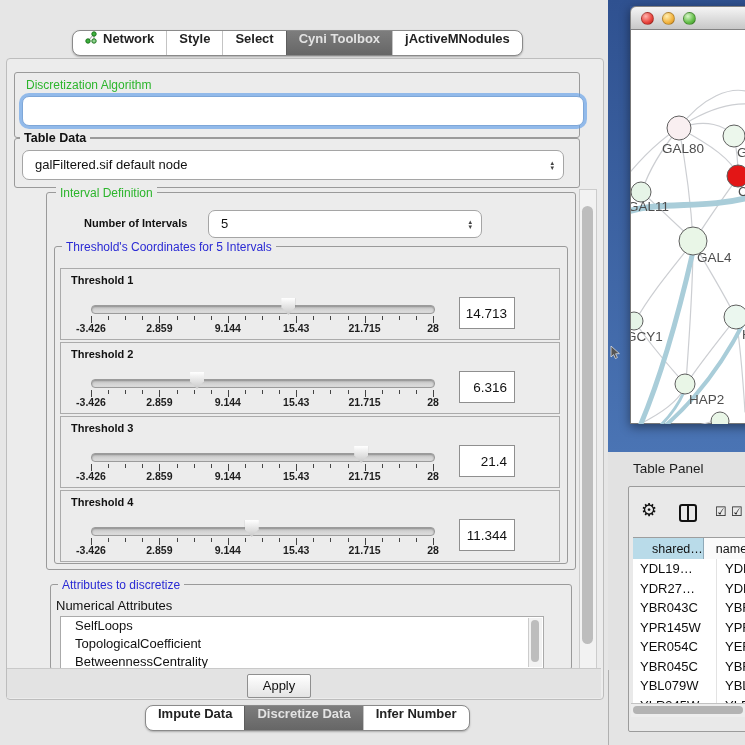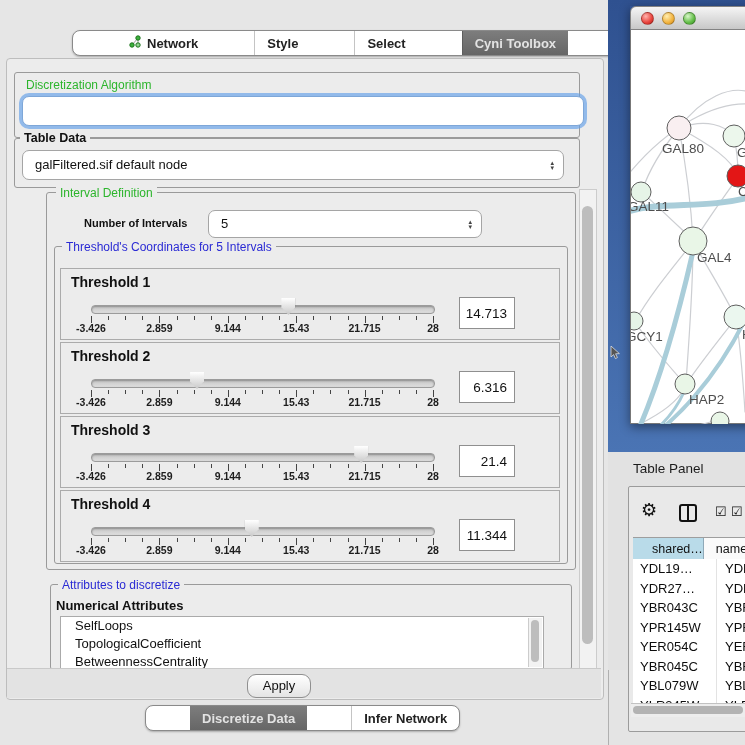--- a/index.html
+++ b/index.html
@@ -11,22 +11,22 @@
   #cp-titlebar{position:absolute;left:0;top:0;width:608px;height:24px;
       background:linear-gradient(#f4f4f4,#dddddd);border-bottom:1px solid #a8a8a8;}
   .cp-title{position:absolute;left:8px;top:4px;font-size:13px;color:#1a1a1a;}
   .float-btn{position:absolute;left:578px;top:7px;width:10px;height:9px;border:1.5px solid #222;}
   .close-btn{position:absolute;left:594px;top:3px;font-size:12px;font-weight:bold;color:#111;}
   
   .tabgroup{position:absolute;height:24px;display:flex;border:1px solid #8a8a8a;border-radius:8px;
       overflow:hidden;background:#fff;box-shadow:0 1px 2px rgba(0,0,0,.25);}
   #top-tabs{left:72px;top:30px;}
   #bottom-tabs{left:145px;top:705px;}
-  .tab{display:flex;align-items:center;gap:5px;padding:0 12px;font-size:13px;font-weight:bold;
-      color:#222;border-left:1px solid #c4c4c4;white-space:nowrap;margin-left:44px;}
+  .tab{display:flex;gap:5px;padding:0 12px;font-size:13px;font-weight:bold;
+      color:#222;border-left:1px solid #c4c4c4;white-space:nowrap;}
   .tab:first-child{border-left:none;}
   .tab.sel{background:linear-gradient(#7d7d7d,#666666);color:#e3e3e3;border-left-color:#5e5e5e;}
   
   #outer{position:absolute;left:6px;top:58px;width:596px;height:640px;background:#ececec;
       border:1px solid #bdbdbd;border-radius:4px;}
   .group{position:absolute;border:1px solid #9a9a9a;border-radius:3px;}
   .gtitle{position:absolute;background:#ececec;padding:0 4px;font-size:12px;z-index:1;white-space:nowrap;}
   .green{color:#2cb52c;}
   .blue{color:#2a2ad4;}
   .blacktitle{color:#111;font-weight:bold;font-size:12.5px;}
@@ -39,40 +39,40 @@
       box-shadow:0 0 0 3px rgba(98,160,234,.65);}
   
   #popup{position:absolute;left:13px;top:86px;width:564px;height:48px;z-index:3;
       background:rgba(255,255,255,.95);border:1px solid #cfcfcf;border-radius:2px 8px 8px 8px;
       box-shadow:2px 3px 9px rgba(0,0,0,.35);}
   #popup .hint{position:absolute;left:0;top:2px;width:100%;text-align:center;font-size:13px;color:#bbbbbb;}
   .popup-opt{position:absolute;left:2px;font-size:13.5px;color:#0a0a0a;white-space:nowrap;}
   .popup-opt.bold{font-weight:bold;}
   
   .thr-panel{position:absolute;left:60px;width:498px;height:70px;border:1px solid #ababab;}
-  .thr-label{position:absolute;left:10px;top:5px;font-size:14px;font-weight:bold;color:#111;}
+  .thr-label{position:absolute;left:10px;top:5px;font-size:11px;font-weight:bold;color:#111;}
   .track{position:absolute;left:30px;top:36px;width:342px;height:7px;border:1px solid #9b9b9b;border-radius:4px;
       background:linear-gradient(#c6c6c6,#dedede);box-shadow:inset 0 1px 2px rgba(0,0,0,.3);}
   .thumb{position:absolute;top:29px;width:14px;height:17px;background:linear-gradient(#ffffff,#c8c8c8);
       clip-path:polygon(0 0,100% 0,100% 55%,50% 100%,0 55%);filter:drop-shadow(0 0 1px #787878);}
   .tick{position:absolute;width:1px;background:#444;}
   .ticklabel{position:absolute;top:53px;font-size:10.5px;font-weight:bold;color:#1d1d1d;transform:translateX(-50%);}
   .valuebox{position:absolute;left:398px;top:28px;width:56px;height:32px;background:#fff;border:1px solid #8f8f8f;
       font-size:13.5px;color:#111;text-align:right;line-height:32px;padding-right:7px;box-sizing:border-box;}
   
   #attr-list{position:absolute;left:60px;top:616px;width:482px;height:52px;background:#fff;
       border:1px solid #aaa;overflow:hidden;}
   .attr-item{padding-left:14px;font-size:13px;line-height:18px;color:#111;white-space:nowrap;}
   .vsb{position:absolute;background:#f2f2f2;border:1px solid #ccc;}
   .vsb .vthumb{position:absolute;background:#bdbdbd;border-radius:6px;}
   
   #apply-bar{position:absolute;left:7px;top:668px;width:594px;height:29px;background:#e3e3e3;
       border-top:1px solid #c9c9c9;z-index:4;}
   #apply-btn{position:absolute;left:240px;top:5px;width:62px;height:22px;background:linear-gradient(#ffffff,#e4e4e4);
-      border:1px solid #8f8f8f;border-radius:9px;font-size:13px;text-align:center;line-height:21px;color:#111;}
+      border:1px solid #8f8f8f;border-radius:2px;font-size:13px;text-align:center;line-height:21px;color:#111;}
   
   #desktop{position:absolute;left:608px;top:0;width:137px;height:452px;
       background:linear-gradient(#2f5190,#4a74b4);}
   #netwin{position:absolute;left:630px;top:6px;width:150px;height:418px;box-shadow:0 3px 10px rgba(0,0,0,.45);}
   #net-titlebar{position:absolute;left:0;top:0;width:150px;height:24px;
       background:linear-gradient(#f5f5f5,#c7c7c7);border:1px solid #828282;border-radius:6px 6px 0 0;box-sizing:border-box;}
   .light{position:absolute;top:5px;width:13px;height:13px;border-radius:50%;border:1px solid rgba(0,0,0,.25);box-sizing:border-box;}
   .light.red{left:10px;background:radial-gradient(circle at 35% 30%,#ffb3ad,#e8433c 60%,#ae1d15);}
   .light.yellow{left:31px;background:radial-gradient(circle at 35% 30%,#ffeeb0,#f2b33f 60%,#c7851a);}
   .light.green{left:52px;background:radial-gradient(circle at 35% 30%,#d8f6c9,#62bd47 60%,#3a8f25);}
@@ -300,42 +300,45 @@
           <div class="valuebox">11.344</div>
         </div>
       </div>
 
   <div id="main-vsb" class="vsb abs">
     <div class="vthumb"></div>
   </div>
 
   <div class="group" style="left:50px;top:584px;width:520px;height:84px;"></div>
   <span class="gtitle blue" style="left:58px;top:578px;">Attributes to discretize</span>
-  <span class="abs" style="left:56px;top:598px;font-size:13px;font-weight:bold;color:#111;">Numerical Attributes</span>
+  <span class="abs" style="left:56px;top:598px;font-size:13px;font-weight:normal;color:#111;">Numerical Attributes</span>
   <div id="attr-list">
     <div id="attr-items">
           <div class="attr-item">SelfLoops</div>
           <div class="attr-item">TopologicalCoefficient</div>
           <div class="attr-item">BetweennessCentrality</div>
         </div>
     <div id="list-vsb" class="vsb">
       <div class="vthumb"></div>
     </div>
   </div>
 
   <div id="apply-bar">
     <div id="apply-btn">Apply</div>
   </div>
 
   <div id="bottom-tabs" class="tabgroup">
+        <div class="tab">
+          <span>Impute Data</span>
+        </div>
         <div class="tab sel">
           <span>Discretize Data</span>
         </div>
         <div class="tab">
-          <span>Infer Network</span>
+          <span>Infer Number</span>
         </div>
       </div>
 </div>
 
 <div id="desktop"></div>
 
 <div id="netwin">
   <div id="net-titlebar">
     <span class="light red"></span>
     <span class="light yellow"></span>

